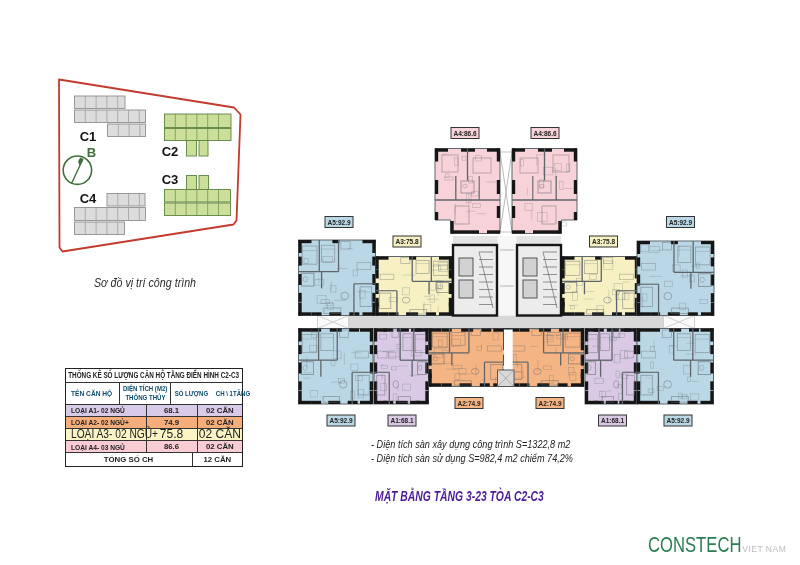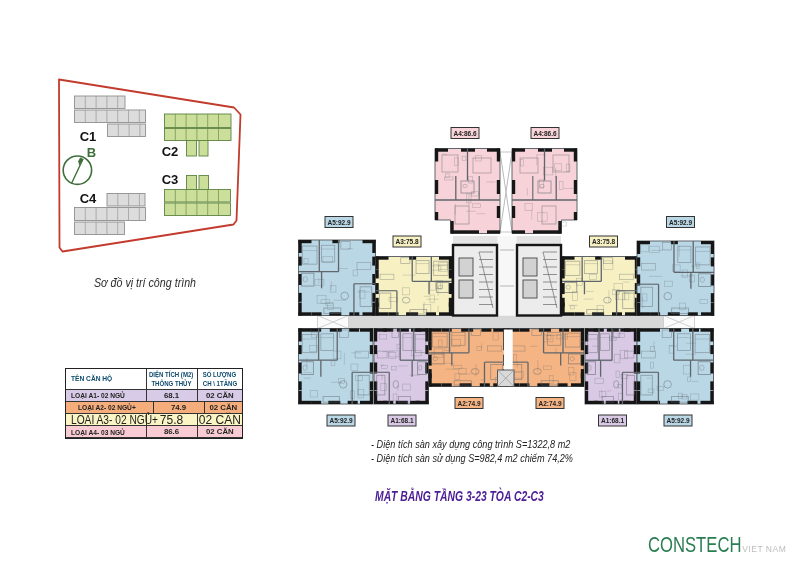--- a/index.html
+++ b/index.html
@@ -1226,45 +1226,48 @@
       </g>
 
 <g>
         <rect x="664" y="415" width="28" height="11" fill="#bad7e6" stroke="#333" stroke-width="1"></rect>
         <text x="678.0" y="423" font-size="6.5" font-weight="bold" fill="#222" text-anchor="middle">A5:92.9</text>
       </g>
 </svg>
 
 <div style="position:absolute;left:64.5px;top:367.5px;width:176.75px;border:1.6px solid #222;background:#fff">
 
+<div style="height:13.5px;border-bottom:1px solid #333;display:flex;align-items:center;justify-content:center;font-size:8.8px;font-weight:bold;color:#222;white-space:nowrap">
+        <span style="display:inline-block;transform:scaleX(0.72);transform-origin:center">THỐNG KÊ SỐ LƯỢNG CĂN HỘ TẦNG ĐIỂN HÌNH C2-C3</span>
+      </div>
 
 <div style="display:flex;height:20.5px;border-bottom:1px solid #333;color:#0c4a6e;font-weight:bold">
         <div style="width:75px;border-right:1px solid #333;display:flex;align-items:center;padding-left:5px;font-size:7.8px;white-space:nowrap">
           <span style="display:inline-block;transform:scaleX(0.85);transform-origin:left">TÊN CĂN HỘ</span>
         </div>
         <div style="width:50px;border-right:1px solid #333;display:flex;flex-direction:column;align-items:center;justify-content:center;font-size:7.4px;line-height:9px;white-space:nowrap">
           <span style="display:inline-block;transform:scaleX(0.82)">DIỆN TÍCH (M2)</span>
           <span style="display:inline-block;transform:scaleX(0.82)">THÔNG THỦY</span>
         </div>
-        <div style="flex:1;display:flex;flex-direction:column;align-items:center;justify-content:center;font-size:7.4px;line-height:9px;white-space:nowrap">
+        <div style="flex:1;display:flex;align-items:center;justify-content:center;font-size:7.4px;line-height:9px;white-space:nowrap">
           <span style="display:inline-block;transform:scaleX(0.82)">SỐ LƯỢNG</span>
           <span style="display:inline-block;transform:scaleX(0.82)">CH \ 1TẦNG</span>
         </div>
       </div>
 
 <div style="display:flex;height:11.1px;border-bottom:1px solid #333;background:#d8cbe8;color:#222;font-size:7.8px;font-weight:bold">
         <div style="width:75px;border-right:1px solid #333;display:flex;align-items:center;padding-left:5px;white-space:nowrap">
           <span style="display:inline-block;transform:scaleX(0.85);transform-origin:left">LOẠI A1- 02 NGỦ</span>
         </div>
         <div style="width:50px;border-right:1px solid #333;display:flex;align-items:center;justify-content:center">68.1</div>
         <div style="flex:1;display:flex;align-items:center;justify-content:center">02 CĂN</div>
       </div>
 
 <div style="display:flex;height:11.1px;border-bottom:1px solid #333;background:#f5ad7c;color:#222;font-size:7.8px;font-weight:bold">
-        <div style="width:75px;border-right:1px solid #333;display:flex;align-items:center;padding-left:12px;white-space:nowrap">
+        <div style="width:75px;border-right:1px solid #333;display:flex;align-items:center;padding-left:5px;white-space:nowrap">
           <span style="display:inline-block;transform:scaleX(0.85);transform-origin:left">LOẠI A2- 02 NGỦ+</span>
         </div>
         <div style="width:50px;border-right:1px solid #333;display:flex;align-items:center;justify-content:center">74.9</div>
         <div style="flex:1;display:flex;align-items:center;justify-content:center">02 CĂN</div>
       </div>
 
 <div style="display:flex;height:11.1px;border-bottom:1px solid #333;background:#fbf4c5;color:#222;font-size:12px;font-weight:normal">
         <div style="width:75px;border-right:1px solid #333;display:flex;align-items:center;padding-left:5px;white-space:nowrap">
           <span style="display:inline-block;transform:scaleX(0.85);transform-origin:left">LOẠI A3- 02 NGỦ+</span>
         </div>
@@ -1274,20 +1277,24 @@
 
 <div style="display:flex;height:11.1px;border-bottom:1px solid #333;background:#f9ccd3;color:#222;font-size:7.8px;font-weight:bold">
         <div style="width:75px;border-right:1px solid #333;display:flex;align-items:flex-end;padding-left:5px;white-space:nowrap">
           <span style="display:inline-block;transform:scaleX(0.85);transform-origin:left">LOẠI A4- 03 NGỦ</span>
         </div>
         <div style="width:50px;border-right:1px solid #333;display:flex;align-items:center;justify-content:center">86.6</div>
         <div style="flex:1;display:flex;align-items:center;justify-content:center">02 CĂN</div>
       </div>
 
 
+<div style="display:flex;height:12.8px;color:#222;font-size:7.8px;font-weight:bold">
+        <div style="width:126px;border-right:1px solid #333;display:flex;align-items:center;justify-content:center">TỔNG SỐ CH</div>
+        <div style="flex:1;display:flex;align-items:center;justify-content:center">12 CĂN</div>
+      </div>
 </div>
 
 <div style="position:absolute;left:94px;top:275.5px;font-size:12px;font-style:italic;color:#2b2b2b;white-space:nowrap;transform:scaleX(0.89);transform-origin:left top">Sơ đồ vị trí công trình</div>
 
 <div style="position:absolute;left:371px;top:438px;font-size:11px;font-style:italic;color:#222;line-height:13.5px;white-space:nowrap;transform:scaleX(0.83);transform-origin:left top">- Diện tích sàn xây dựng công trình S=1322,8 m2<br>- Diện tích sàn sử dụng S=982,4 m2 chiếm 74,2%</div>
 
 <div style="position:absolute;left:375px;top:487.5px;font-size:14px;font-weight:bold;font-style:italic;color:#4c1d95;white-space:nowrap"><span style="display:inline-block;transform:scaleX(0.74);transform-origin:left">MẶT BẰNG TẦNG 3-23 TÒA C2-C3</span></div>
 
 <div style="position:absolute;left:648px;top:532px;white-space:nowrap"><span style="display:inline-block;transform:scaleX(0.74);transform-origin:left;font-size:22.5px;color:#2b7d52">CONSTECH</span><span style="display:inline-block;margin-left:-32px;font-size:8.5px;color:#bcbcbc;letter-spacing:0.5px">VIET NAM</span></div>
 </div>

